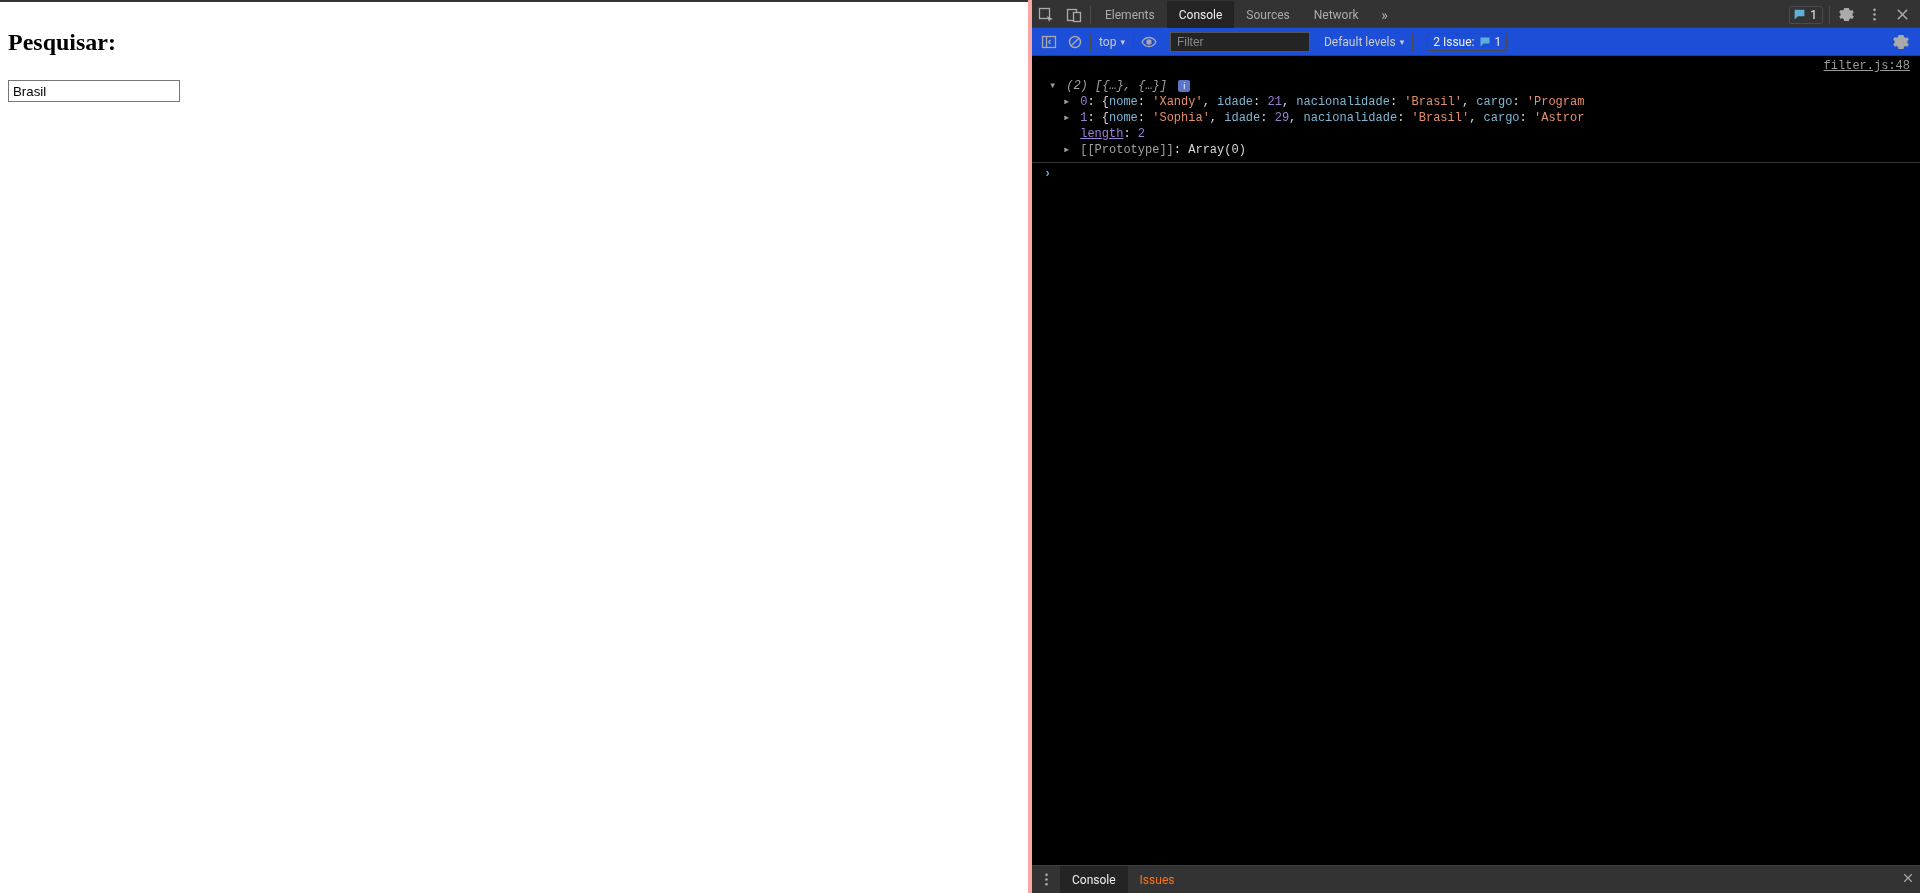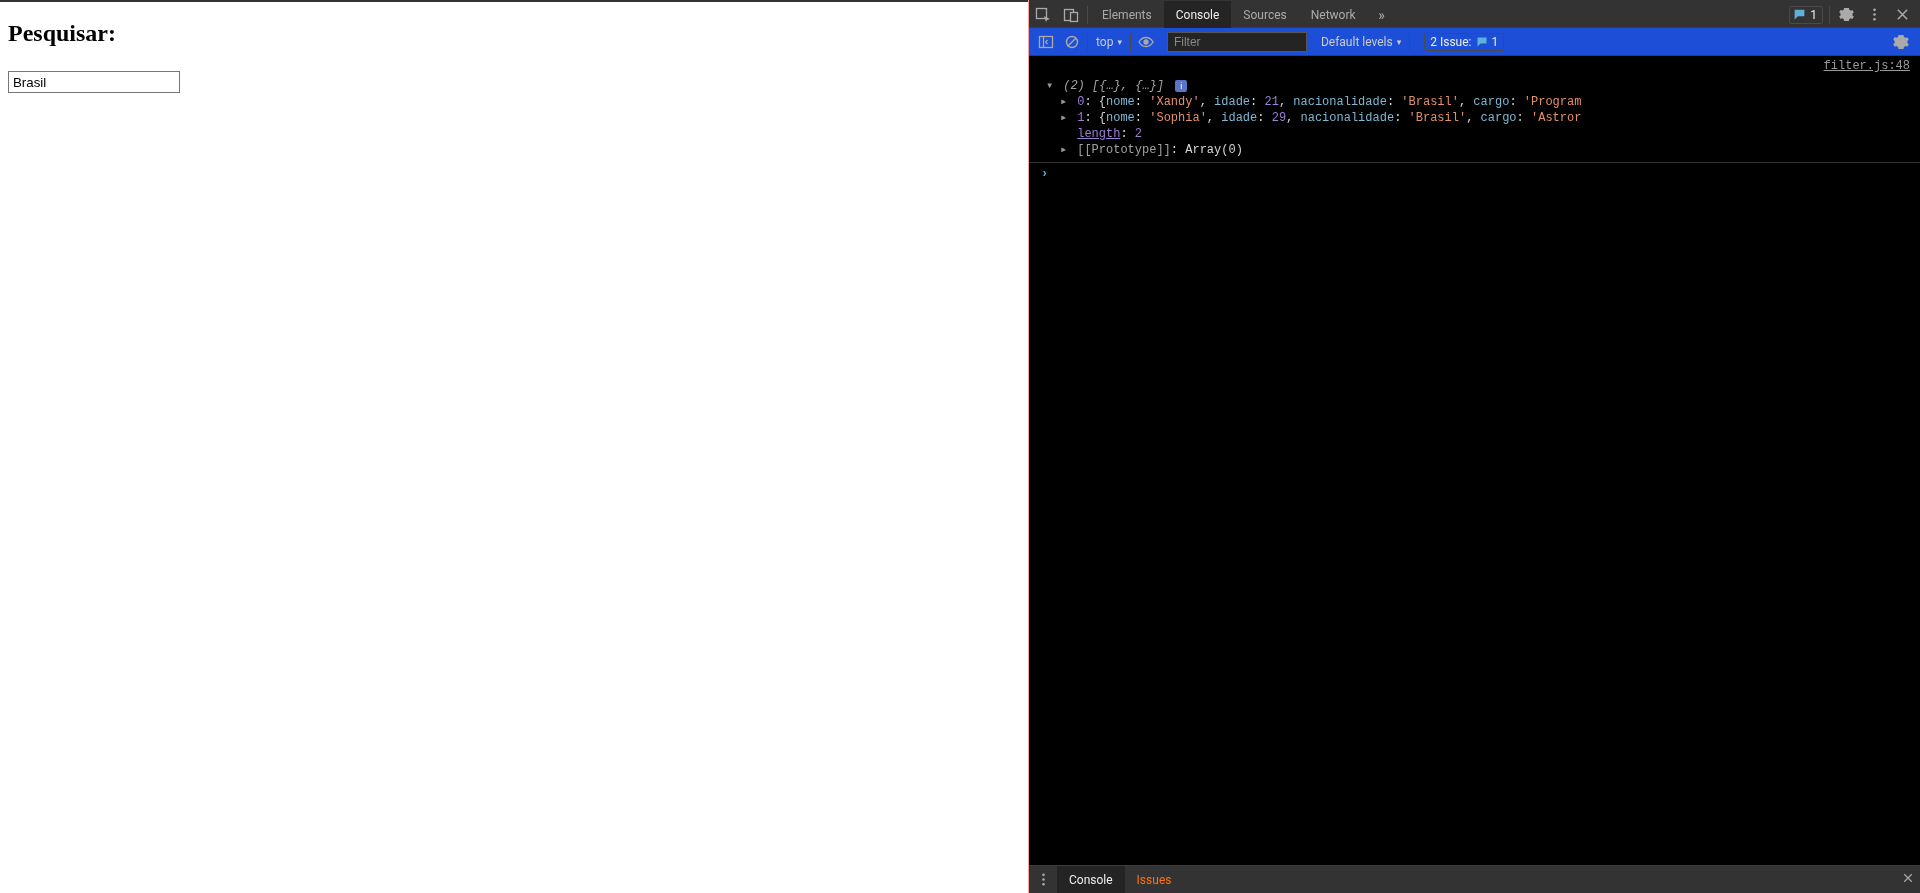--- a/index.html
+++ b/index.html
@@ -11,21 +11,21 @@
     width: 1028px;
     height: 100%;
     background: #fff;
     border-top: 2px solid #333;
     padding: 18px 8px 8px 8px;
     font-family: "Times New Roman", serif;
   }
   .page h1 {
     font-size: 24px;
     font-weight: bold;
-    margin: 0 0 24px 0;
+    margin: 9px 0 24px 0;
     color: #000;
   }
   .page input[type=text] {
     width: 172px;
     height: 22px;
     padding: 1px 4px;
     font-family: Arial, sans-serif;
     font-size: 13.3px;
     border: 1px solid #767676;
     background: #fff;
@@ -35,21 +35,21 @@
   
   .devtools {
     flex: 1;
     height: 100%;
     background: #242424;
     color: #ccc;
     font-family: -apple-system, "Segoe UI", Roboto, sans-serif;
     font-size: 12px;
     display: flex;
     flex-direction: column;
-    border-left: 1px solid #fca5a5;
+    border-left: 4px solid #fca5a5;
   }
 
   
   .dt-tabs {
     display: flex;
     align-items: center;
     height: 28px;
     background: #333;
     border-bottom: 1px solid #3d3d3d;
     border-top: 2px solid #333;

